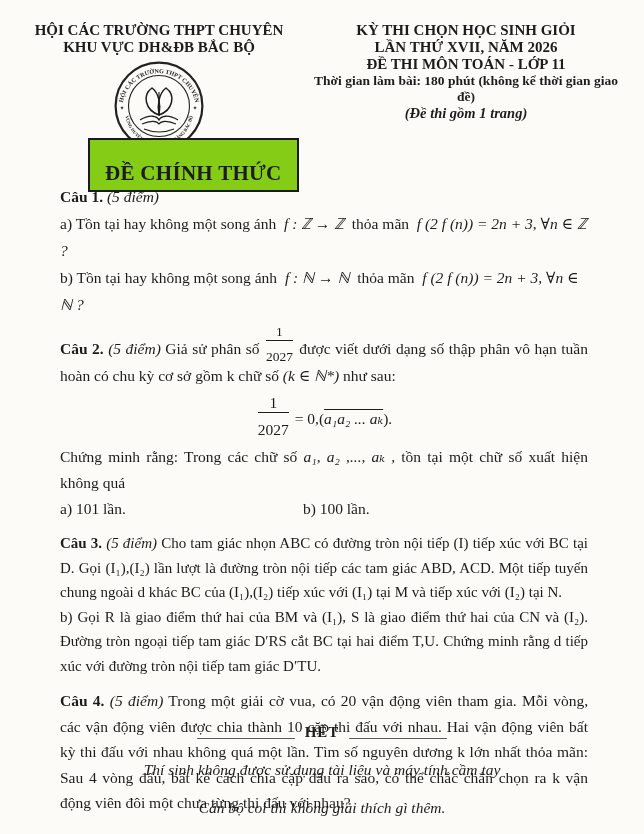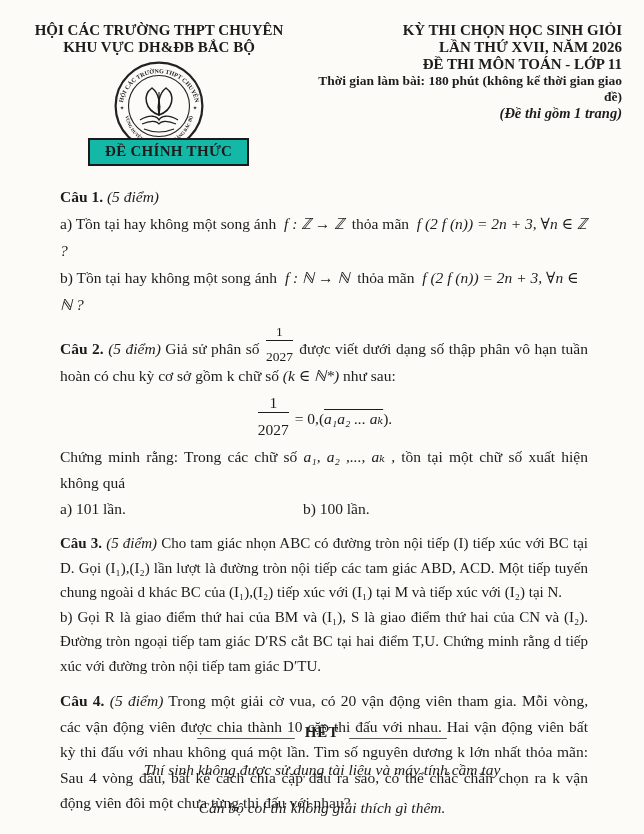--- a/index.html
+++ b/index.html
@@ -4,31 +4,31 @@
 <style>
   html,body{margin:0;padding:0;}
   .page{
     position:relative;width:644px;height:834px;overflow:hidden;
     background:#fcfbf8;color:#1c1c1c;
     font-family:"Liberation Serif","DejaVu Serif",serif;
   }
   
   .header{display:flex;padding-top:22px;}
   .h-left{width:302px;margin-left:8px;text-align:center;}
-  .h-right{width:312px;text-align:right;}
+  .h-right{width:312px;text-align:center;}
   .h-line{font-weight:bold;font-size:15px;line-height:17px;}
   .h-line.sm{font-size:13.5px;line-height:16px;}
   .h-line.ul{text-decoration:underline;font-size:14.5px;margin-top:1px;}
   .h-line.it{font-style:italic;font-size:14.5px;font-weight:bold;}
   .logo-wrap{margin-top:4px;}
   
   .official-box{
     position:absolute;left:88px;top:138px;
-    border:2px solid #1b1b1b;padding:3px 15px 4px 15px;
-    font-weight:bold;font-size:15px;letter-spacing:.3px;background:#14b8a6;
+    border:2px solid #1b1b1b;padding:21px 15px 4px 15px;
+    font-weight:bold;font-size:21px;letter-spacing:.3px;background:#84cc16;
   }
   
   .body{position:absolute;top:184px;left:60px;width:528px;font-size:15.5px;}
   .body p{margin:0;text-align:justify;}
   .qlabel{font-weight:bold;}
   .qpoints{font-style:italic;}
   .math{font-style:italic;text-align:right;}
   .q1 p.line{line-height:27px;text-align:left;}
   .q1 .qhead{line-height:26px;}
   .q2{margin-top:7px;}

